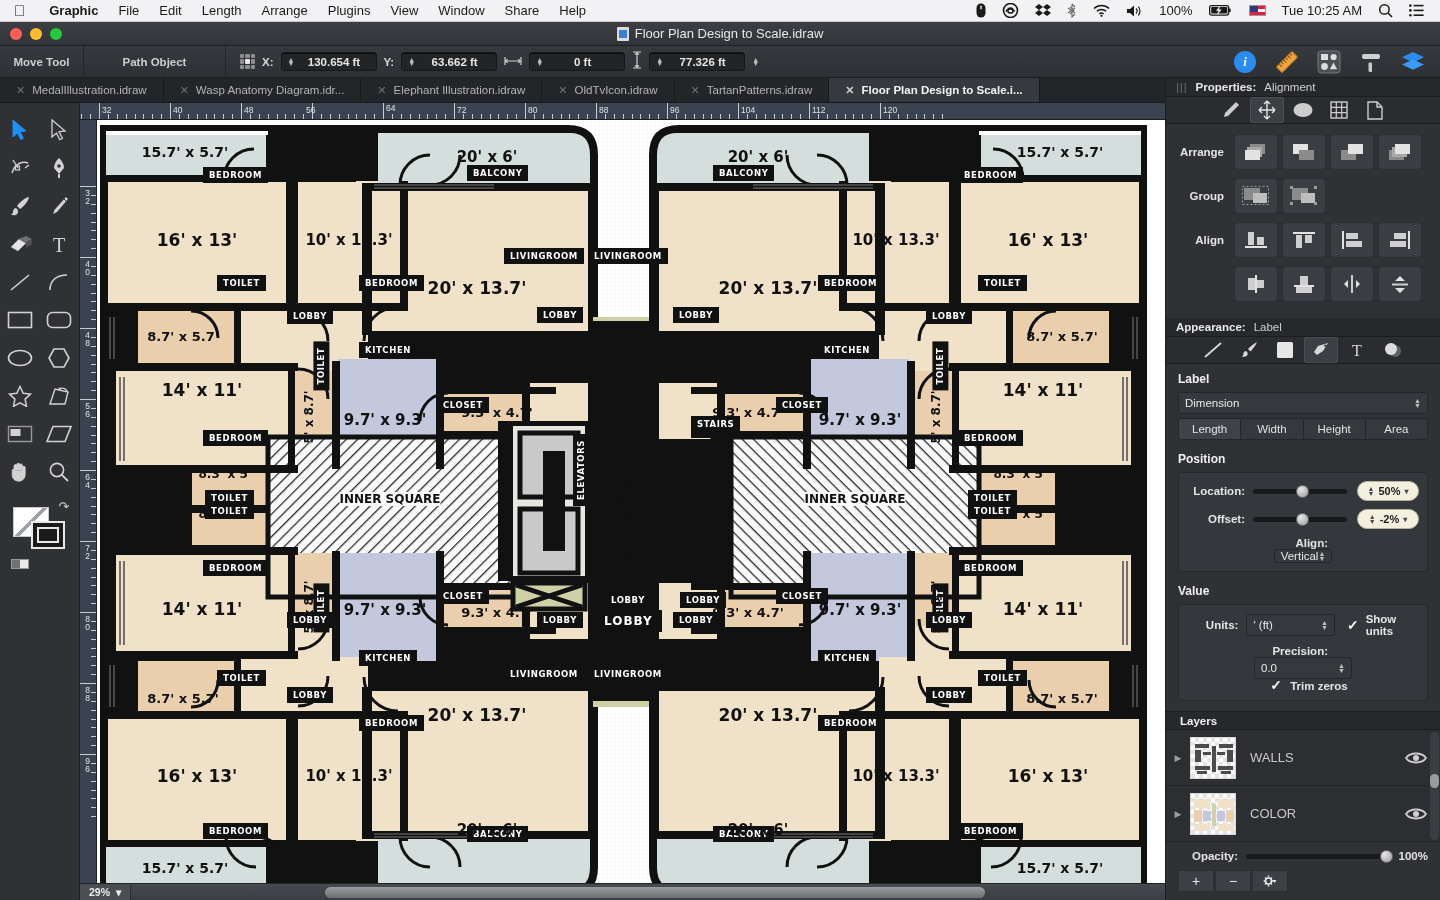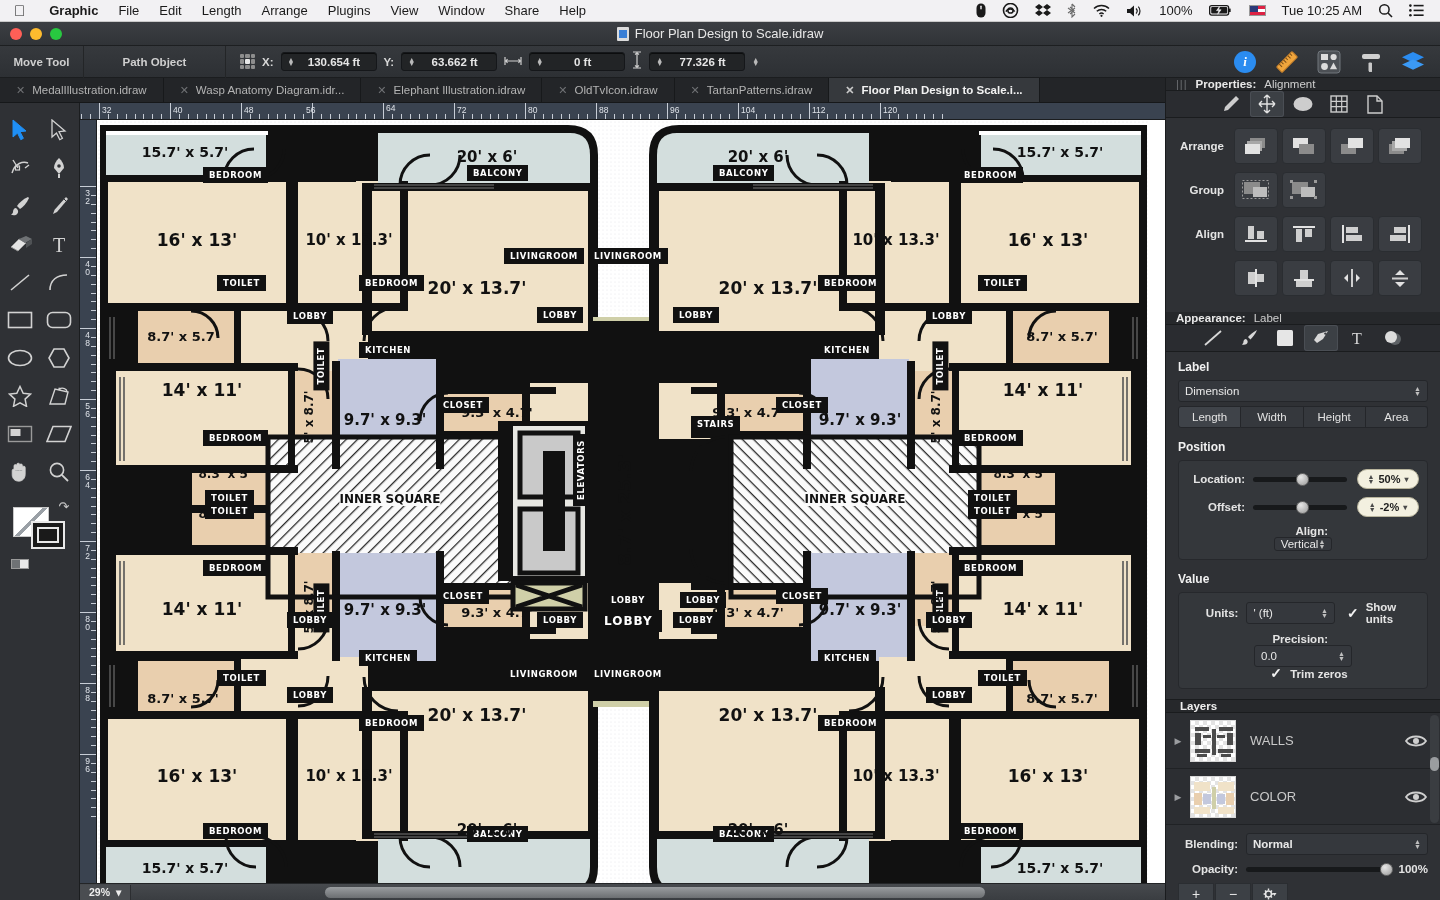--- a/index.html
+++ b/index.html
@@ -1407,27 +1407,20 @@
             </svg>
         </span>
       </div>
       <div class="lscroll">
           <div class="t"></div>
         </div>
     </div>
 
     <div class="layer-foot">
       <div class="lfrow">
-        <span class="fl">Blending:</span>
-        <div class="field" style="flex:1">
-          <span>Normal</span>
-          <span class="arrows">▲<br>▼</span>
-        </div>
-      </div>
-      <div class="lfrow">
         <span class="fl">Opacity:</span>
         <div class="opacity-sl">
             <div class="knob"></div>
           </div>
         <span>100%</span>
       </div>
       <div class="btnbar">
         <div class="lbtn">+</div>
         <div class="lbtn">−</div>
         <div class="lbtn">

